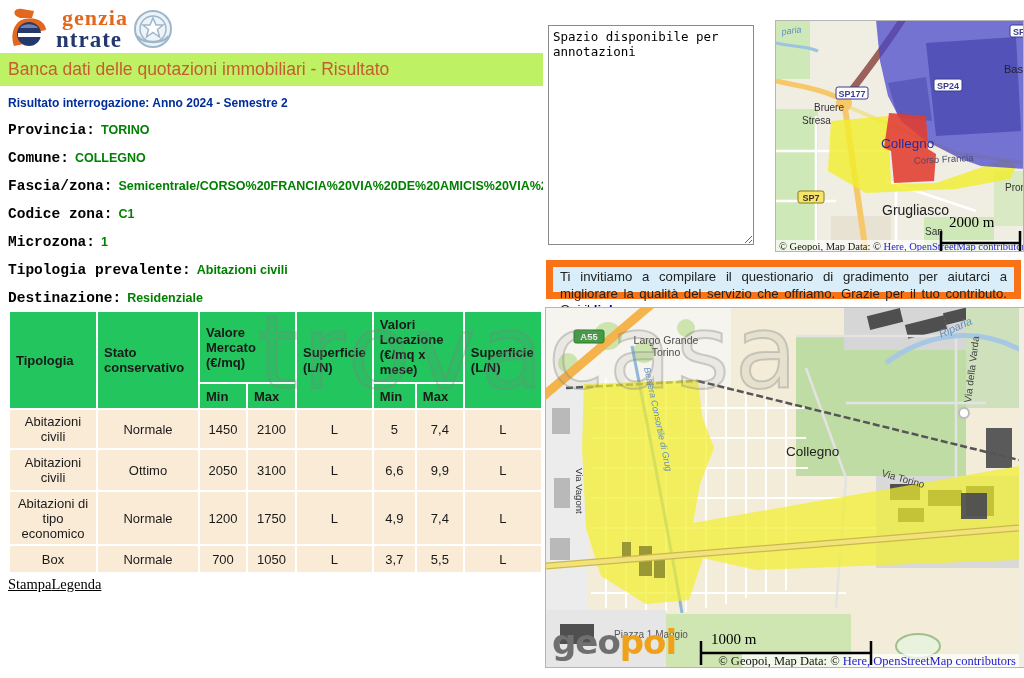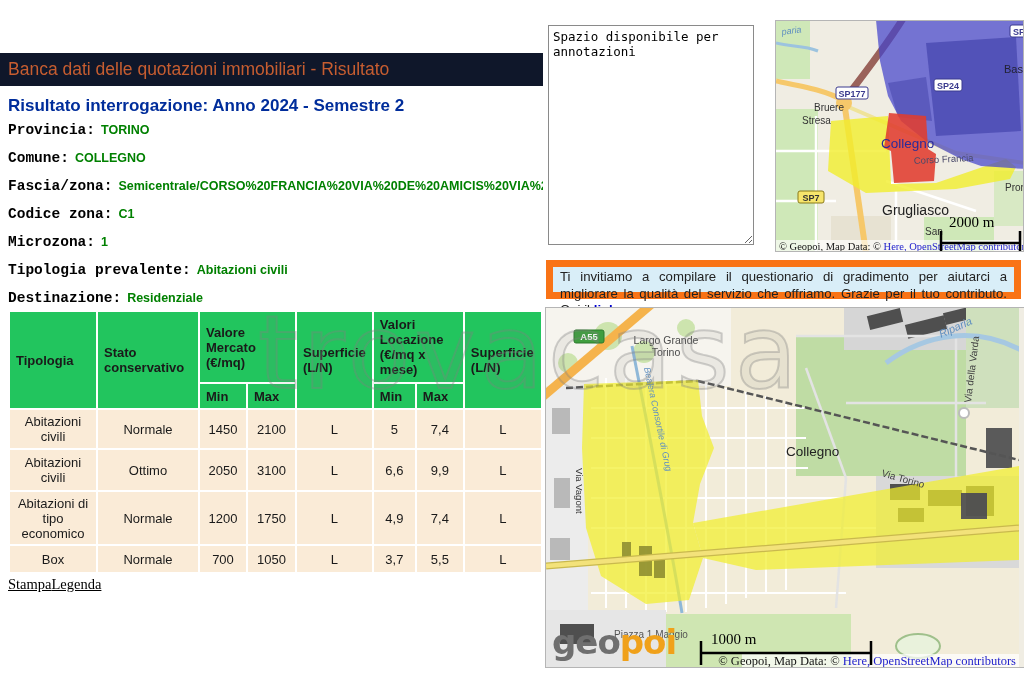--- a/index.html
+++ b/index.html
@@ -11,24 +11,24 @@
   #left-pane { position:absolute; left:0; top:0; width:543px; height:678px; overflow:hidden; }
 
   #logo { position:absolute; left:8px; top:5px; height:48px; display:flex; align-items:center; }
   #logo-mark { width:46px; height:46px; }
   #brand { margin-left:2px; line-height:0.95; font-family:"Liberation Serif", serif; font-weight:bold; }
   #brand .l1 { color:#e4671e; font-size:22px; letter-spacing:1px; margin-left:6px; }
   #brand .l2 { color:#24386e; font-size:23px; letter-spacing:1px; }
   #emblem { margin-left:4px; }
 
   #title-bar { position:absolute; left:0; top:53px; width:543px; height:33px;
-               background:#0f172a; color:#c65d30; font-size:17.5px;
+               background:#bef264; color:#c65d30; font-size:17.5px;
                display:flex; align-items:center; padding-left:8px; }
 
-  #result-heading { position:absolute; left:8px; top:96px; font-size:17px; font-weight:bold; color:#002d9b; }
+  #result-heading { position:absolute; left:8px; top:96px; font-size:12px; font-weight:bold; color:#002d9b; }
 
   #fields { position:absolute; left:8px; top:116px; width:600px; }
   .field-row { height:28px; display:flex; align-items:center; white-space:nowrap; overflow:hidden; }
   .field-label { font-family:Liberation Mono, monospace; font-weight:bold; font-size:14.5px; color:#000; margin-right:6px; }
   .field-value { color:#008000; font-weight:bold; font-size:12.5px; }
 
   
   #quote-table { position:absolute; left:8px; top:310px; border-collapse:separate; border-spacing:2px; }
   #quote-table th { background:#22c55e; font-size:13px; font-weight:bold; text-align:left;
                     padding:4px 6px; vertical-align:middle; color:#1a1a1a; }
@@ -62,20 +62,39 @@
                font-family:"DejaVu Sans", sans-serif; font-weight:normal; font-size:102px; letter-spacing:5px;
                color:rgba(130,130,130,0.10); -webkit-text-stroke:2px rgba(130,130,130,0.35); }
 </style>
 </head>
 <body>
 
 <div id="stage">
 
   <div id="left-pane">
 
+    <div id="logo">
+      <svg id="logo-mark" viewBox="0 0 46 46">
+        <path d="M8 10 C4 6 8 2 14 3 L26 5 L24 12 L12 12 Z" fill="#e4671e"></path>
+        <path d="M6 40 C2 28 6 16 16 13 C28 10 38 16 38 24 L28 26 C26 20 18 19 14 24 C10 29 12 36 16 38 Z" fill="#e4671e"></path>
+        <circle cx="21" cy="28" r="12" fill="#24386e"></circle>
+        <path d="M10 27 L33 27 L33 31 L10 31 Z" fill="#ffffff"></path>
+        <path d="M12 22 C15 17 27 17 30 22 Z" fill="#6f84ad"></path>
+      </svg>
+      <div id="brand">
+        <div class="l1">genzia</div>
+        <div class="l2">ntrate</div>
+      </div>
+      <svg id="emblem" width="42" height="42" viewBox="0 0 42 42">
+        <circle cx="21" cy="21" r="18" fill="#eef3f8" stroke="#9db7ca" stroke-width="2"></circle>
+        <circle cx="21" cy="21" r="13" fill="none" stroke="#9db7ca" stroke-width="1.5"></circle>
+        <path d="M5 28 C12 36 30 36 37 28" fill="none" stroke="#9db7ca" stroke-width="2.5"></path>
+        <path d="M21 10 L24 17 L31 17 L25.5 21.5 L27.5 29 L21 24.5 L14.5 29 L16.5 21.5 L11 17 L18 17 Z" fill="#ffffff" stroke="#9db7ca" stroke-width="1.5"></path>
+      </svg>
+    </div>
 
     <div id="title-bar">Banca dati delle quotazioni immobiliari - Risultato</div>
 
     <div id="result-heading">Risultato interrogazione: Anno 2024 - Semestre 2</div>
 
     <div id="fields">
       <div class="field-row">
         <span class="field-label">Provincia:</span>
         <span class="field-value">TORINO</span>
       </div>

